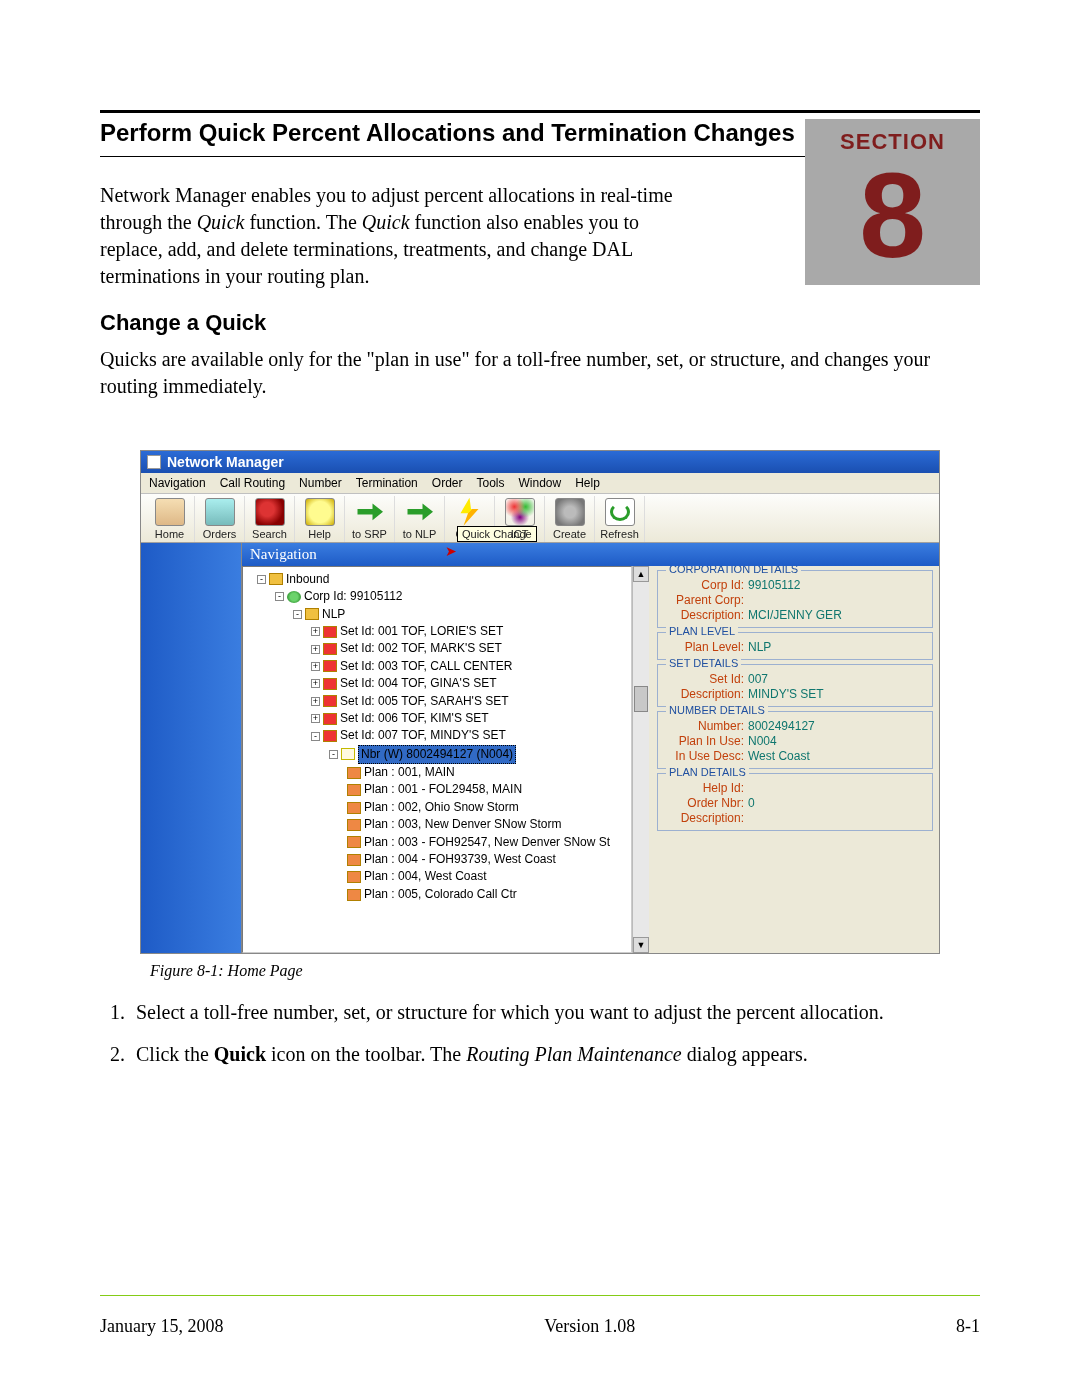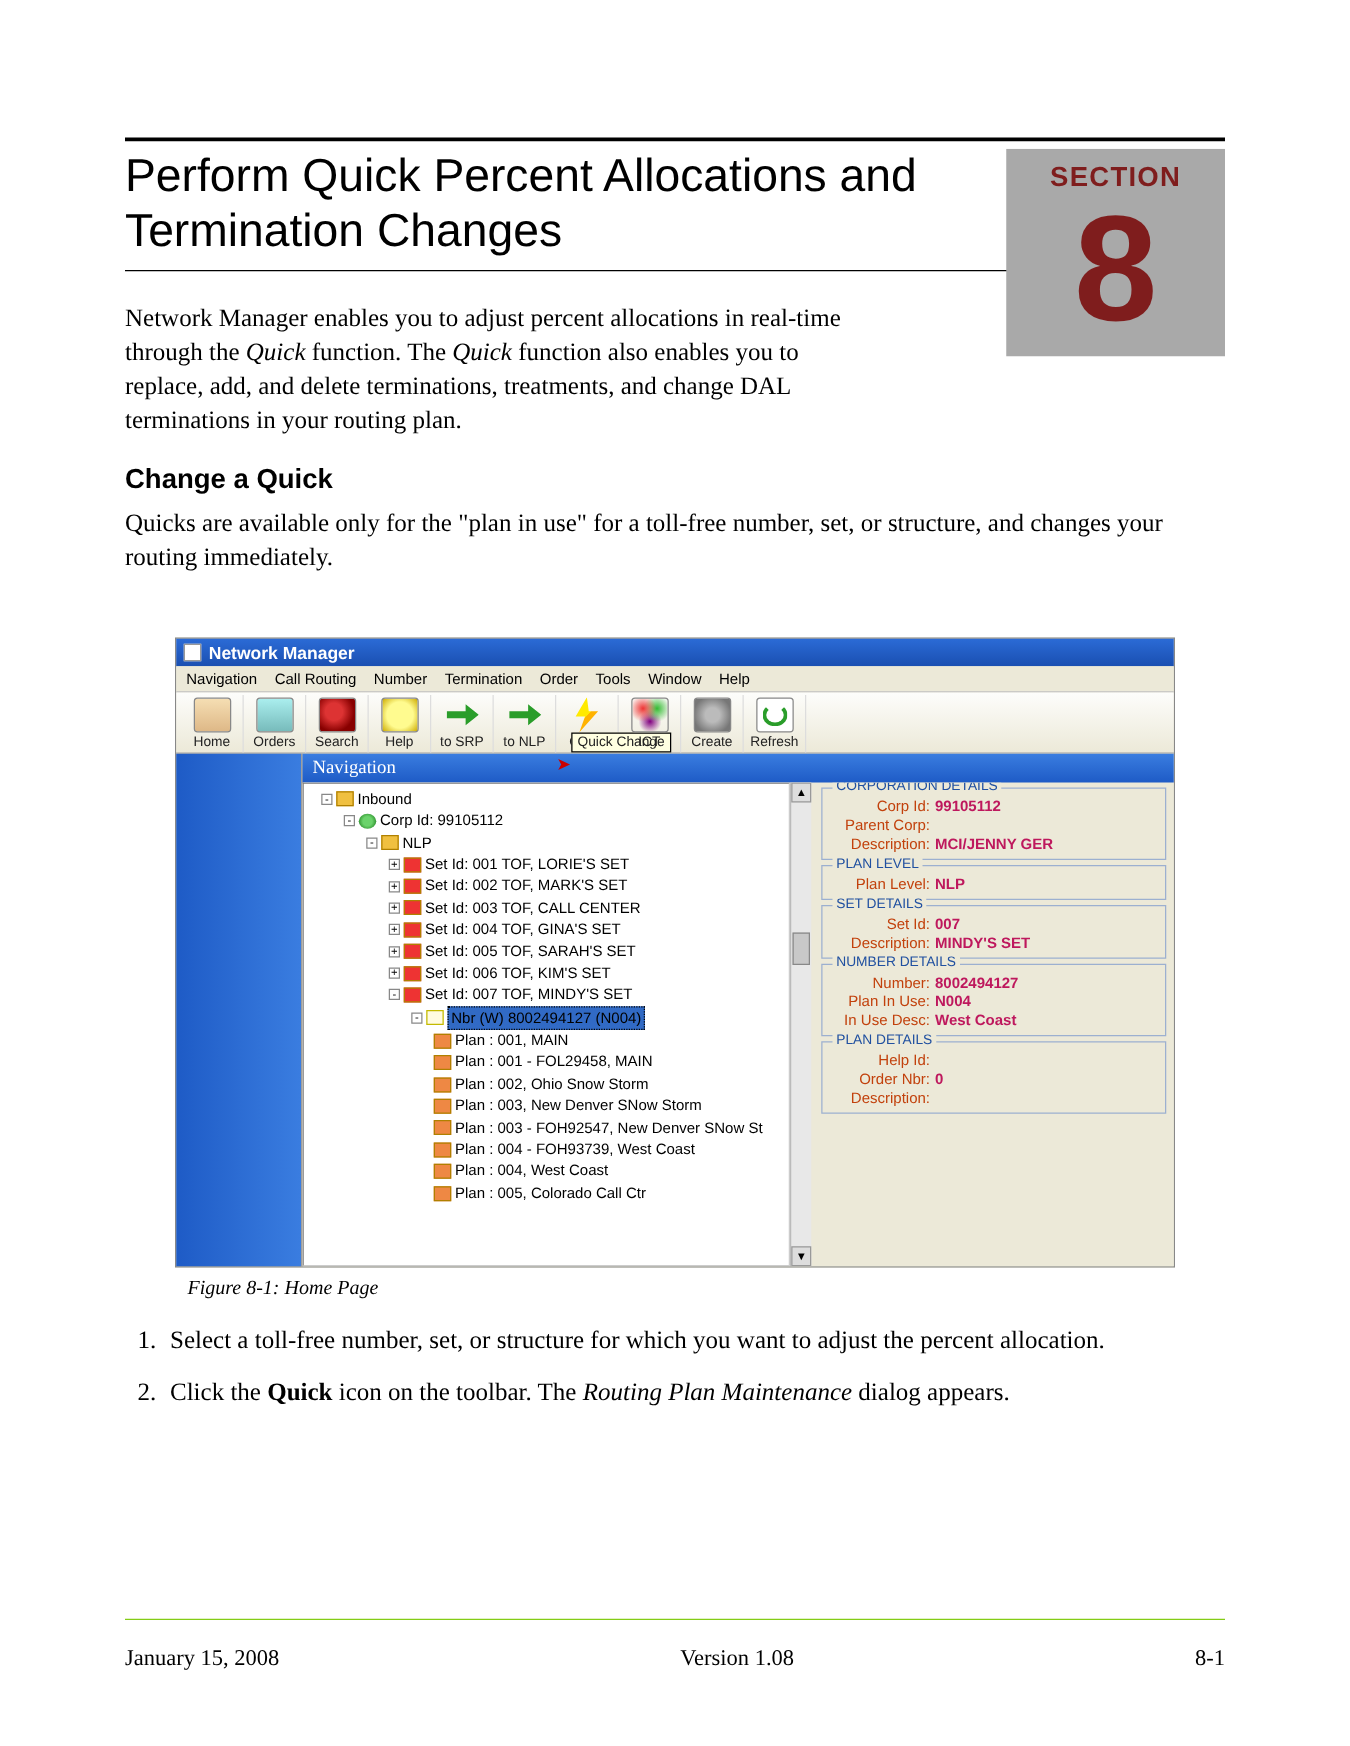--- a/index.html
+++ b/index.html
@@ -17,22 +17,22 @@
     display: flex;
     flex-direction: column;
     height: 100%;
   }
   .rule-top {
     border-top: 3px solid #000;
     margin-bottom: 6px;
   }
   .page-title {
     font-family: Arial, Helvetica, sans-serif;
-    font-weight: normal;
-    font-size: 37px;
+    font-weight: bold;
+    font-size: 24px;
     line-height: 1.2;
     margin: 0 0 8px 0;
     flex: 1;
     border-bottom: 1px solid #000;
     padding-bottom: 8px;
   }
   .section-box {
     background: #a9a9a9;
     color: #7f1d1d;
     font-family: Arial, Helvetica, sans-serif;
@@ -224,21 +224,21 @@
   .grp-title {
     position: absolute;
     top: -8px; left: 8px;
     background: #ece9d8;
     color: #2050a0;
     font-size: 11px;
     padding: 0 3px;
   }
   .fld { display: flex; font-size: 12px; margin: 1px 0; }
   .fld-lbl { width: 84px; text-align: right; color: #c2410c; padding-right: 4px; }
-  .fld-val { color: #be185d; font-weight: bold; }
+  .fld-val { color: #0f766e; font-weight: normal; }
   .caption {
     font-family: "Times New Roman", serif;
     font-style: italic;
     font-size: 16px;
     margin: 6px 0 18px 50px;
   }
   ol.steps {
     font-size: 20px;
     line-height: 1.4;
     padding-left: 30px;

